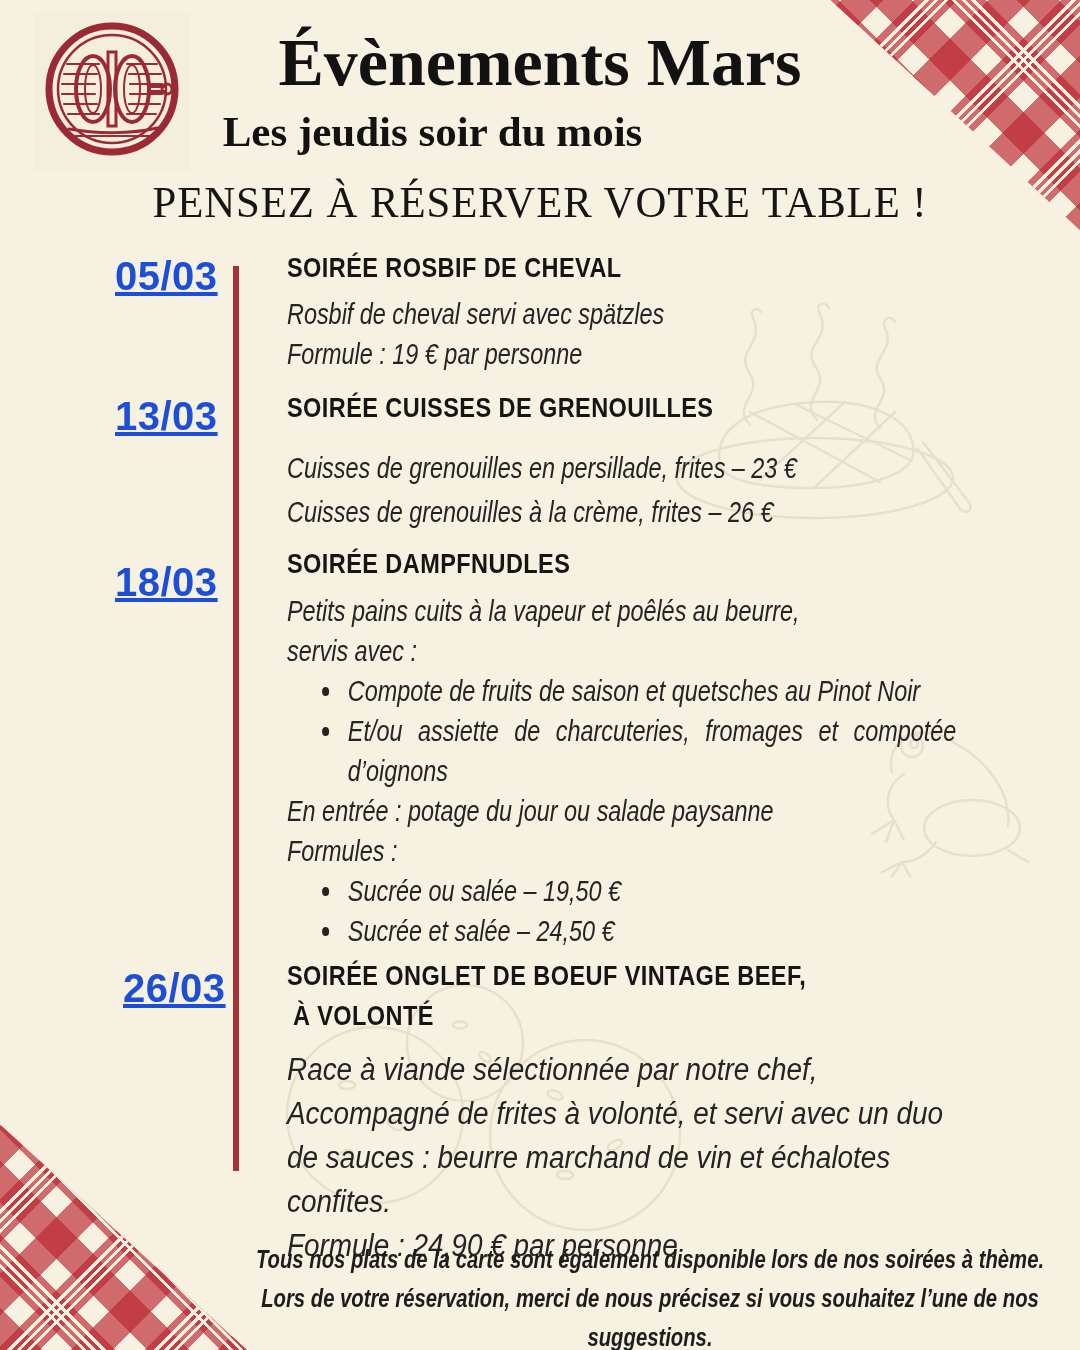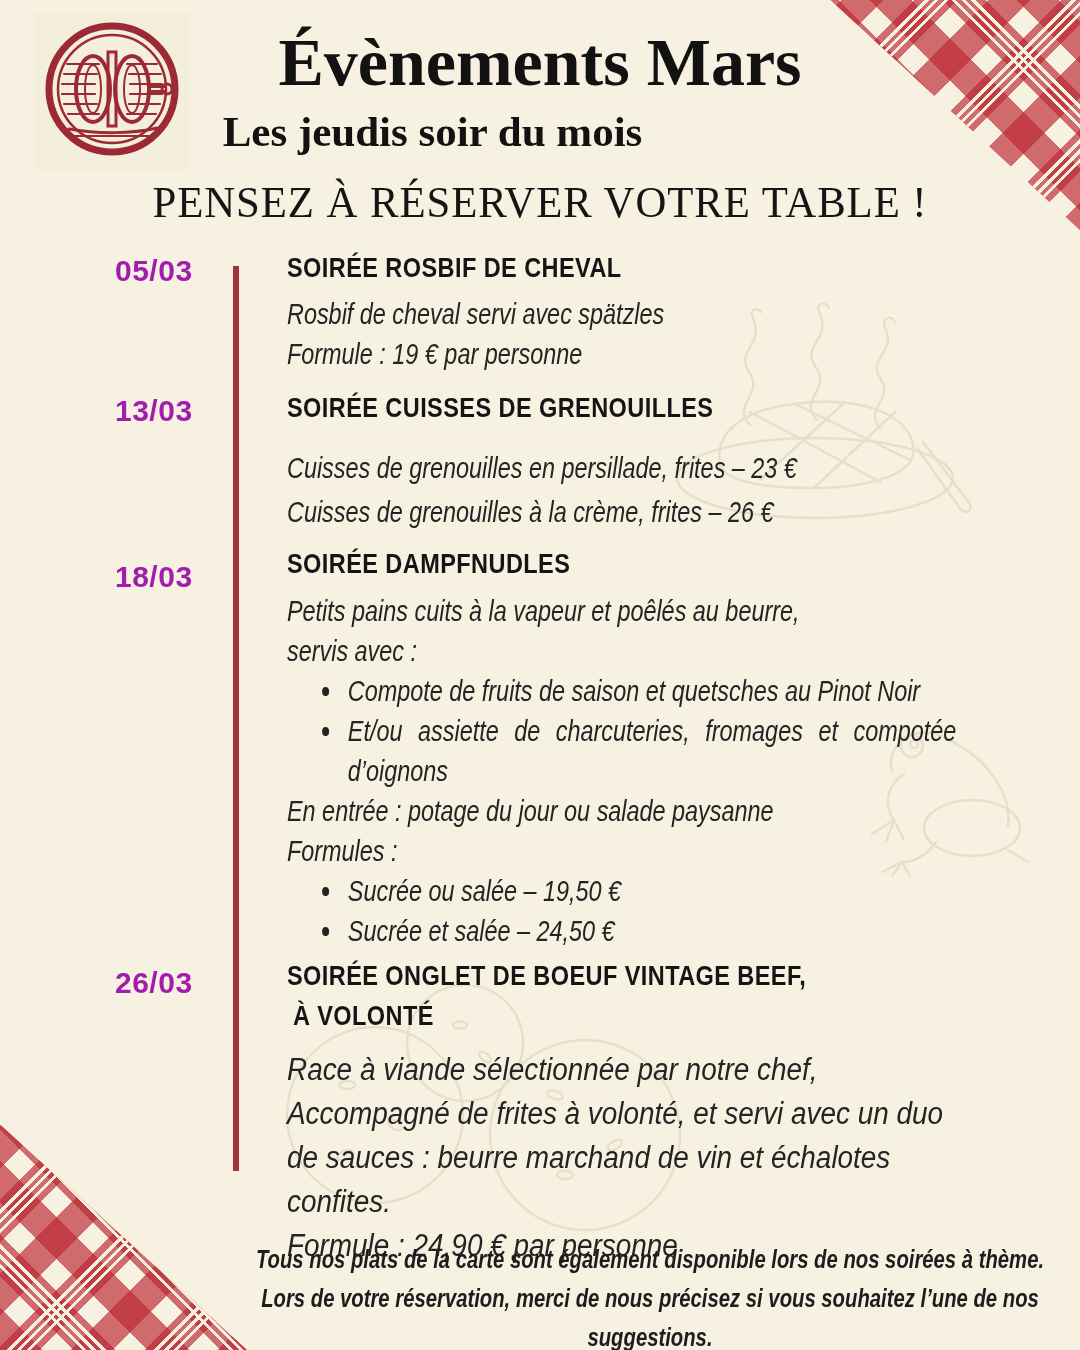--- a/index.html
+++ b/index.html
@@ -57,24 +57,24 @@
     font-family:"Liberation Serif", serif; font-size:45px; line-height:56px;
     letter-spacing:1px; transform:scaleX(0.95); transform-origin:50% 0; color:#151515;
   }
 
   
   .redline { position:absolute; left:233px; top:266px; width:6px; height:905px; background:#a53238; }
 
   .event { position:absolute; left:287px; width:720px; }
   .event .date {
     position:absolute; left:-172px; top:4px; width:110px;
-    font-weight:bold; font-size:30px; color:#a21caf; letter-spacing:0.5px;
+    font-weight:bold; font-size:40px; color:#1d4ed8; letter-spacing:0.5px;text-decoration:underline;
   }
   .e3 .date { top:14px; }
-  .e4 .date { top:10px; }
+  .e4 .date { top:10px;margin-left:8px; }
   .event-title {
     font-weight:bold; font-size:28px; line-height:36px; color:#151515;
     letter-spacing:0.5px; transform:scaleX(0.84); transform-origin:0 0; width:119%;
   }
   .event-title .t2 { display:block; padding-left:7px; line-height:40px; }
   .e4 .event-title { line-height:40px; }
 
   .body-narrow {
     font-style:italic; font-size:30px; line-height:40px; color:#242424;
     transform:scaleX(0.78); transform-origin:0 0; width:880px;

